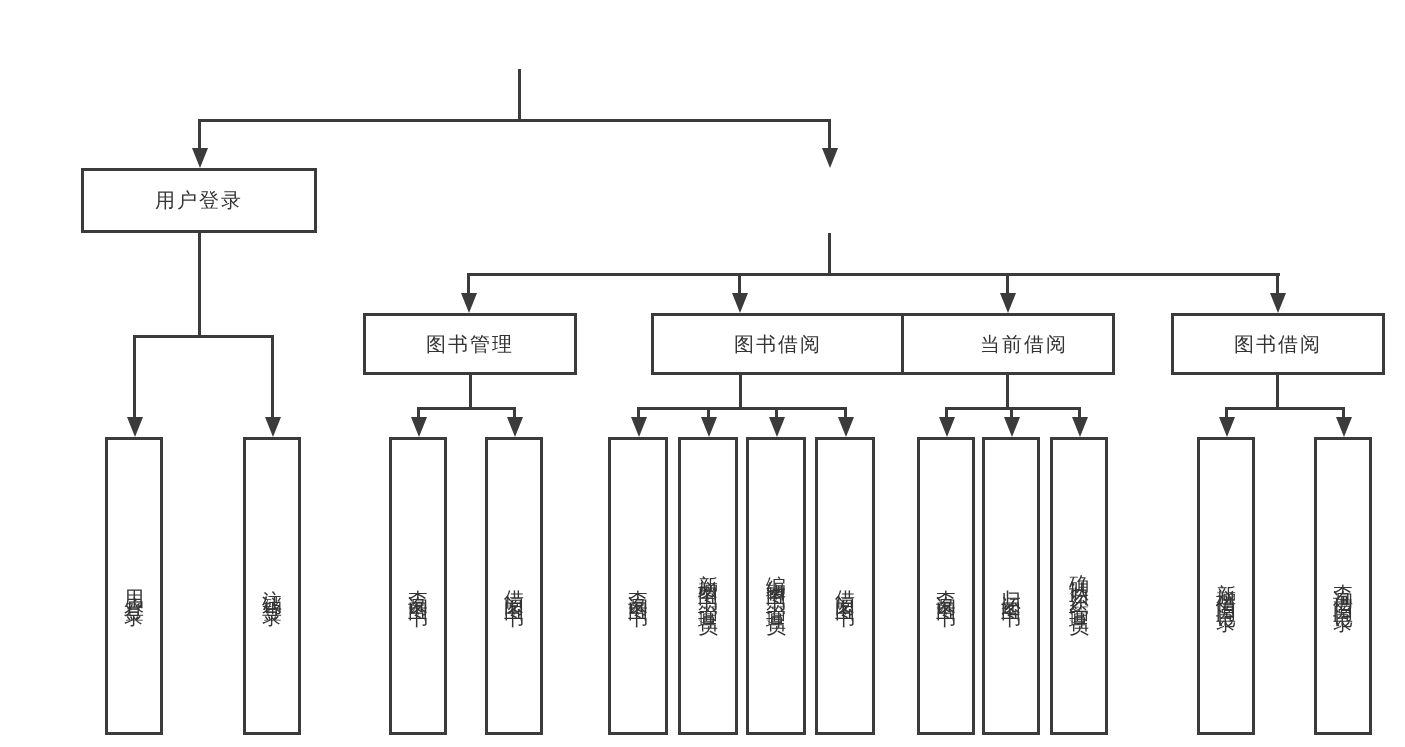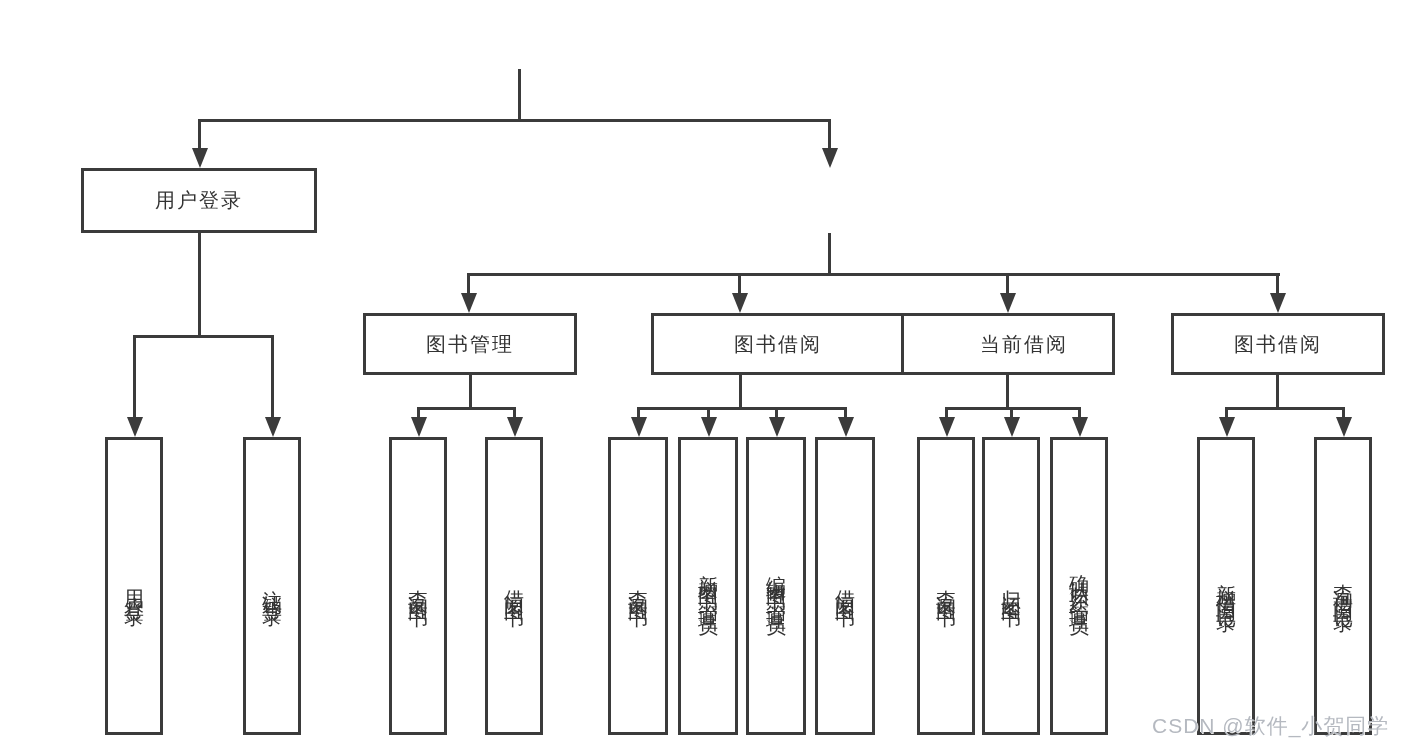--- a/index.html
+++ b/index.html
@@ -193,15 +193,14 @@
   <div class="box vbox leaf" id="l-cur-conf">
     <span>确认归还（管理员）</span>
   </div>
   <div class="box vbox leaf" id="l-hist-add">
     <span>新增借阅记录</span>
   </div>
   <div class="box vbox leaf" id="l-hist-q">
     <span>查询借阅记录</span>
   </div>
 
-  <div id="watermark">CSDN @软件_小贺同学</div>
 
 </div>
 
 </body></html>

